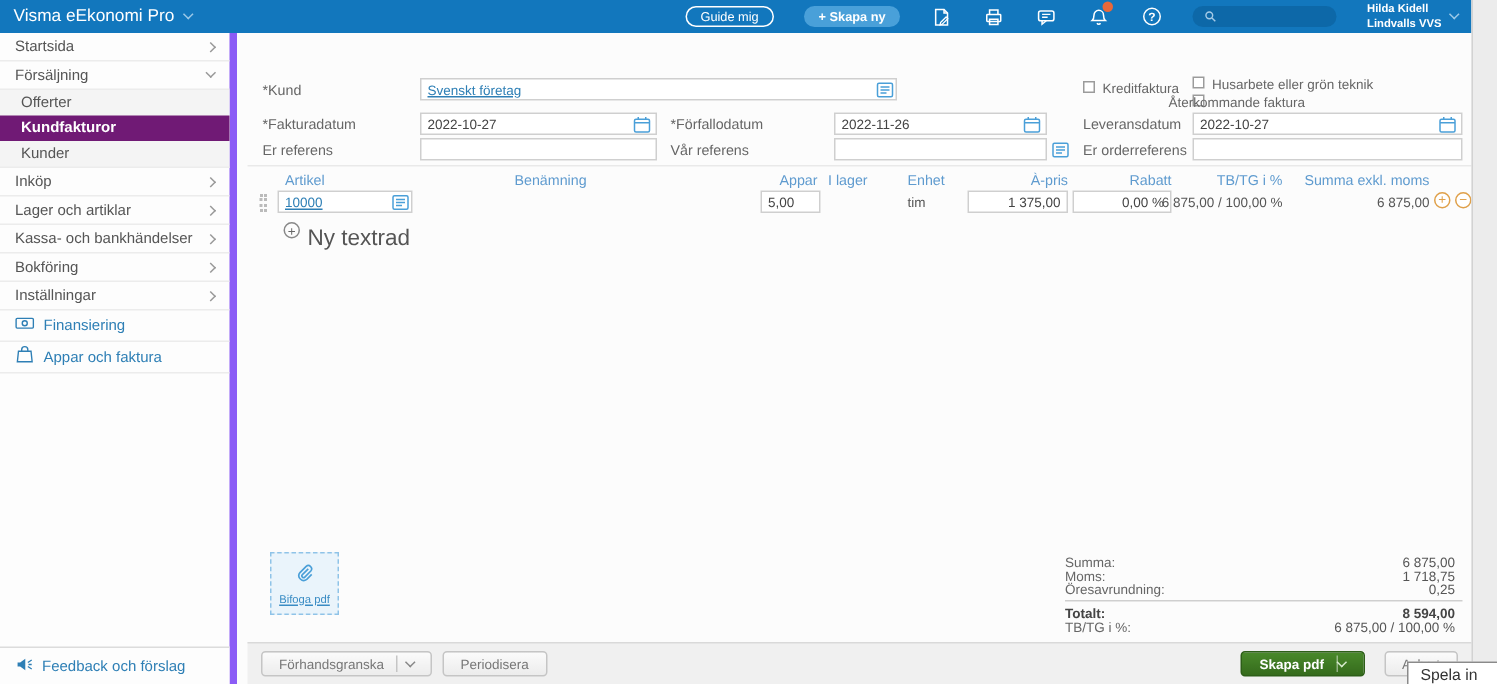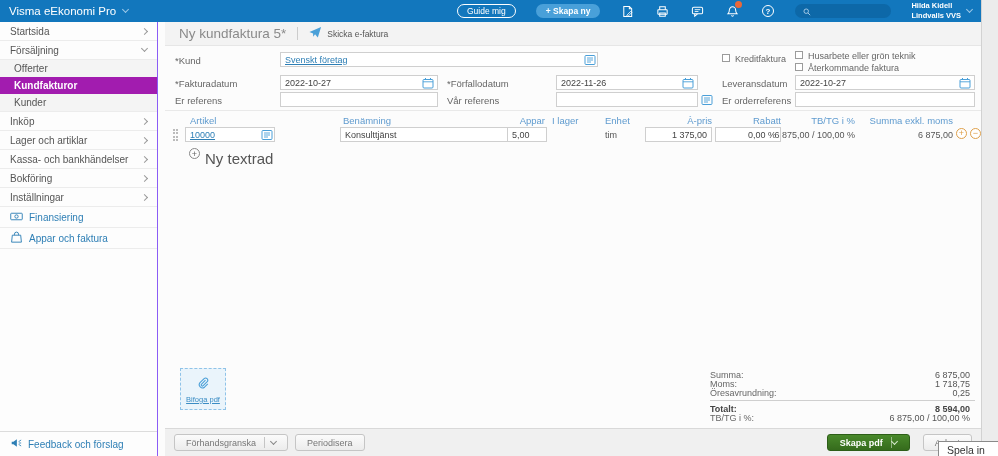--- a/index.html
+++ b/index.html
@@ -32,26 +32,26 @@
     padding:0 8px; width:96px; }
   .search svg { width:8px; height:8px; }
   .search input { border:none; background:transparent; color:#cfe4f4; font-size:8px; width:70px; outline:none; font-family:inherit;margin-top:44px; }
   .search input::placeholder { color:#a6cbe7; }
   .user { display:flex; align-items:center; gap:6px; font-size:7.5px; font-weight:bold; line-height:1.3; }
   .user .chev-down { color:#9cc9e8; }
   
   .right-strip { position:absolute; left:981px; top:0; width:17px; height:456px; background:#ececec; border-left:1px solid #d2d2d2; }
   
   .sidebar { position:absolute; left:0; top:22px; width:158px; bottom:0; background:#fdfdfd;
-    border-right:1px solid #8b5cf6; font-size:10px; color:#555; }
+    border-right:5px solid #8b5cf6; font-size:10px; color:#555; }
   .side-item { height:19px; display:flex; align-items:center; padding:0 10px; border-bottom:1px solid #ececec; cursor:default; }
   .side-item .chev-right, .side-item .chev-down { margin-left:auto; color:#999; }
   .submenu { background:#f4f4f4; border-bottom:1px solid #ececec; }
   .sub-item { height:17px; display:flex; align-items:center; padding-left:14px; }
-  .sub-item.active { background:#a21caf; color:#fff; font-weight:bold; }
+  .sub-item.active { background:#701a75; color:#fff; font-weight:bold; }
   .side-link { height:21px; display:flex; align-items:center; gap:6px; padding:0 10px; color:#2e7fb5; border-bottom:1px solid #ececec; }
   .side-link svg { width:13px; height:13px; }
   .side-feedback { position:absolute; left:0; right:0; bottom:0; height:25px; border-top:1px solid #dcdcdc;
     display:flex; align-items:center; gap:6px; padding:0 10px; color:#2e7fb5; background:#fdfdfd; }
   .side-feedback svg { width:12px; height:12px; }
   
   .main { position:absolute; left:165px; top:22px; width:816px; height:434px; background:#fcfcfc; }
   .page-header { position:absolute; left:0; top:0; right:0; height:24px; background:#f3f3f3;
     border-bottom:1px solid #e6e6e6; display:flex; align-items:center; padding-left:14px; }
   .page-title { font-size:13.5px; color:#8a8a8a; }
@@ -248,49 +248,37 @@
         <svg viewBox="0 0 14 14" fill="#2e7fb5">
           <path d="M2 5.5v3h2l4 3v-9l-4 3z"></path>
             <path d="M10 5.5l3-2M10 8.5l3 2M10.5 7H13" stroke="#2e7fb5" stroke-width="1" fill="none"></path>
         </svg>
       </span>
       <span>Feedback och förslag</span>
     </div>
   </aside>
 
   <main class="main">
-    <div class="page-header">
-      <span class="page-title">Ny kundfaktura 5*</span>
-      <span class="ph-divider"></span>
-      <span class="send-action">
-        <span>
-          <svg viewBox="0 0 14 14" fill="#4aa0d8">
-            <path d="M0.5 6.5L13 1 9.5 12.5 6.5 8.8 4.5 11.5 4.4 8.2z"></path>
-          </svg>
-        </span>
-        <span>Skicka e-faktura</span>
-      </span>
-    </div>
 
     <span class="lbl" style="left:10px;top:33px">*Kund</span>
     <div class="inp" style="left:115px;top:30px;width:318px">
       <a class="flink">Svenskt företag</a>
     </div>
     <span class="mini-icon" style="left:419px;top:32px">
       <svg viewBox="0 0 12 12" fill="none" stroke="#4a9fd8" stroke-width="1">
         <rect x="1" y="1.5" width="10" height="9" rx="1"></rect>
           <path d="M3 4h6M3 6h6M3 8h4" stroke-width="0.9"></path>
       </svg>
     </span>
     <span class="cb" style="left:557px;top:32px"></span>
     <span class="cb-lbl" style="left:570px;top:32px">Kreditfaktura</span>
     <span class="cb" style="left:630px;top:29px"></span>
     <span class="cb-lbl" style="left:643px;top:29px">Husarbete eller grön teknik</span>
     <span class="cb" style="left:630px;top:41px"></span>
-    <span class="cb-lbl" style="left:643px;top:41px">Återkommande faktura</span>
+    <span class="cb-lbl" style="left:614px;top:41px">Återkommande faktura</span>
 
     <span class="lbl" style="left:10px;top:56px">*Fakturadatum</span>
     <input class="inp" style="left: 115px; top: 53px; width: 158px;" value="2022-10-27">
     <span class="mini-icon" style="left:257px;top:55px">
       <svg viewBox="0 0 12 12" fill="none" stroke="#4a9fd8" stroke-width="1">
         <rect x="1" y="2.5" width="10" height="8.5" rx="1"></rect>
           <path d="M1 4.8h10" stroke-width="0.9"></path>
           <path d="M3.5 1v2M8.5 1v2"></path>
       </svg>
     </span>
@@ -341,21 +329,20 @@
     <span class="drag"></span>
     <div class="inp cell-artikel">
       <a class="flink">10000</a>
     </div>
     <span class="mini-icon" style="left:96px;top:107px">
       <svg viewBox="0 0 12 12" fill="none" stroke="#4a9fd8" stroke-width="1">
         <rect x="1" y="1.5" width="10" height="9" rx="1"></rect>
           <path d="M3 4h6M3 6h6M3 8h4" stroke-width="0.9"></path>
       </svg>
     </span>
-    <input class="inp cell-benamning" value="Konsulttjänst" style="">
     <input class="inp cell-antal" value="5,00" style="">
     <span class="txt-cell cell-enhet">tim</span>
     <input class="inp cell-apris" value="1 375,00" style="">
     <input class="inp cell-rabatt" value="0,00 %" style="">
     <span class="txt-cell cell-tb">6 875,00 / 100,00 %</span>
     <span class="txt-cell cell-summa">6 875,00</span>
     <span class="circ-btn circ-plus"></span>
     <span class="circ-btn circ-minus"></span>
 
     <span class="addrow-circ"></span>

